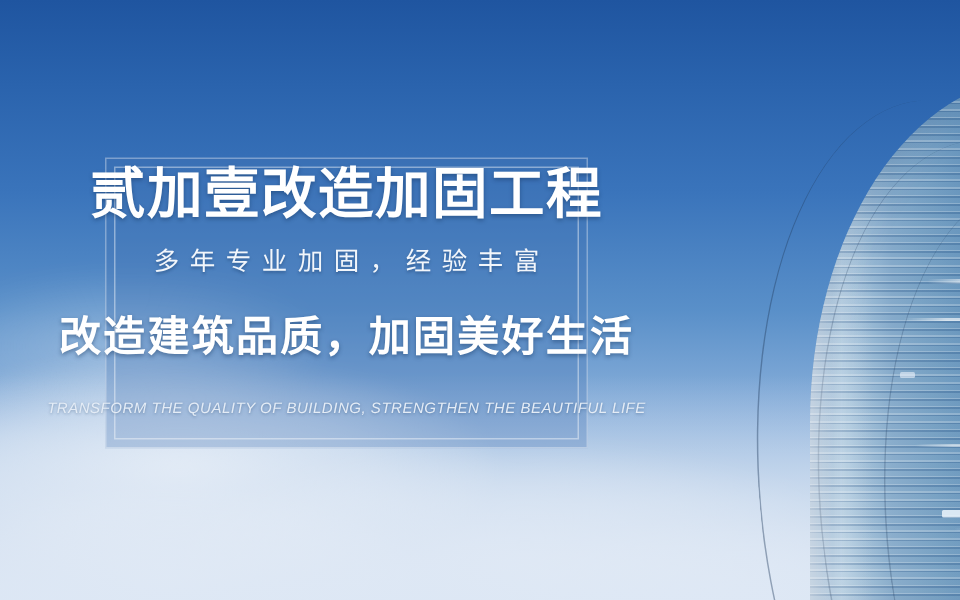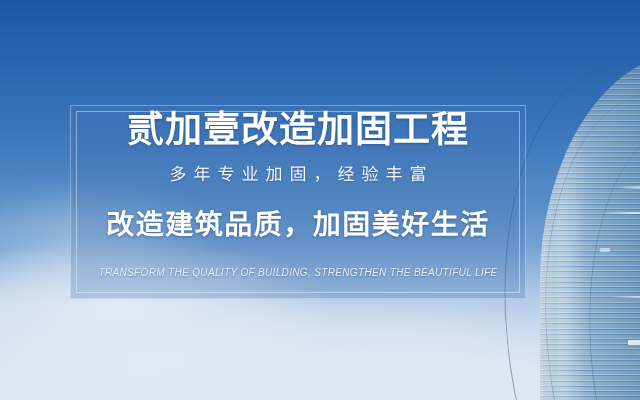--- a/index.html
+++ b/index.html
@@ -191,21 +191,21 @@
     border-radius: 1px;
   }
   .w1 { left: 88px;  top: 288px; width: 22px; height: 5px; }
   .w3 { left: 60px;  top: 196px; width: 10px; height: 4px; opacity:.7; }
 
   
   .frame {
     position: absolute;
     left: 70px;
     top: 105px;
-    width: 456px;
+    width: 322px;
     height: 194px;
     box-sizing: border-box;
     border: 1px solid rgba(255,255,255,0.34);
     background: rgba(70,116,178,0.30);
     padding-left: 34px;
   }
   .frame-inner {
     position: absolute;
     left: 5px; top: 5px; right: 5px; bottom: 5px;
     border: 1px solid rgba(255,255,255,0.42);

